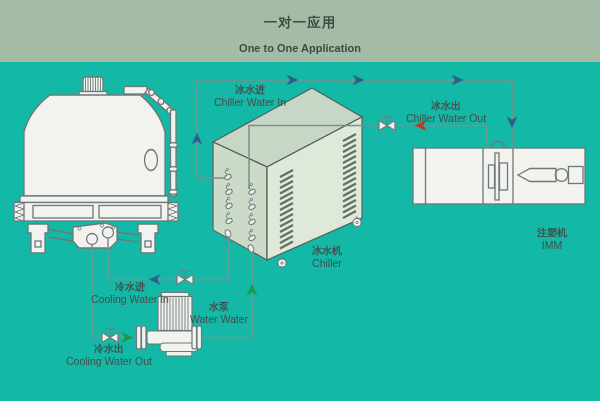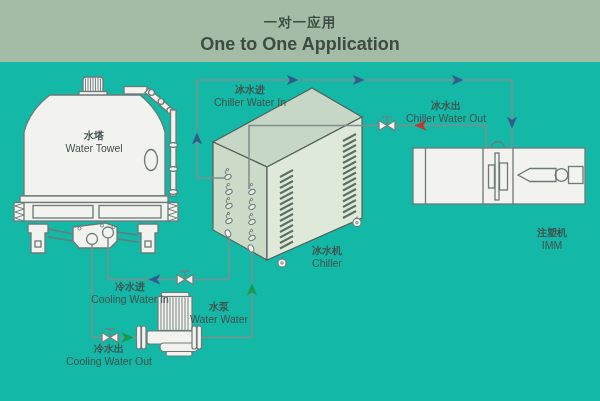--- a/index.html
+++ b/index.html
@@ -6,21 +6,21 @@
   .stage{
     position:relative;width:600px;height:401px;overflow:hidden;
     background:#14b8a6;
     font-family:"Liberation Sans","DejaVu Sans",sans-serif;
   }
   .header{
     position:absolute;left:0;top:0;width:600px;height:62px;
     background:#a4bca5;color:#3e4b42;text-align:center;
   }
   .header .t-zh{display:block;margin-top:14px;font-size:13.5px;font-weight:700;letter-spacing:1px;}
-  .header .t-en{display:block;margin-top:2px;font-size:18px;font-weight:600;}
+  .header .t-en{display:block;margin-top:10px;font-size:11px;font-weight:600;}
   .diagram-svg{position:absolute;left:0;top:62px;}
   .diagram-label{
     position:absolute;transform:translateX(-50%);text-align:center;
     color:#41504d;line-height:1.18;white-space:nowrap;pointer-events:none;
   }
   .diagram-label .zh{display:block;font-size:10px;font-weight:700;}
   .diagram-label .en{display:block;font-size:10.5px;}
 </style>
 </head>
 <body>
@@ -187,24 +187,20 @@
       <use href="#arrow" fill="#2f5e8e" transform="translate(457,80)"></use>
       <use href="#arrow" fill="#2f5e8e" transform="translate(512,122) rotate(90)"></use>
       <use href="#arrow" fill="#2f5e8e" transform="translate(197,139) rotate(-90)"></use>
       <use href="#arrow" fill="#c4332d" transform="translate(421,125.5) rotate(180)"></use>
       <use href="#arrow" fill="#2f5e8e" transform="translate(155,279.5) rotate(180)"></use>
       <use href="#arrow" fill="#169a4b" transform="translate(127,337.5)"></use>
       <use href="#arrow" fill="#169a4b" transform="translate(252,290) rotate(-90)"></use>
     </g>
   </svg>
 
-  <div class="diagram-label" style="left:94px;top:130px;">
-    <span class="zh">水塔</span>
-    <span class="en">Water Towel</span>
-  </div>
 
   <div class="diagram-label" style="left:446px;top:100px;">
     <span class="zh">冰水出</span>
     <span class="en">Chiller Water Out</span>
   </div>
 
   <div class="diagram-label" style="left:250px;top:84px;">
     <span class="zh">冰水进</span>
     <span class="en">Chiller Water In</span>
   </div>

